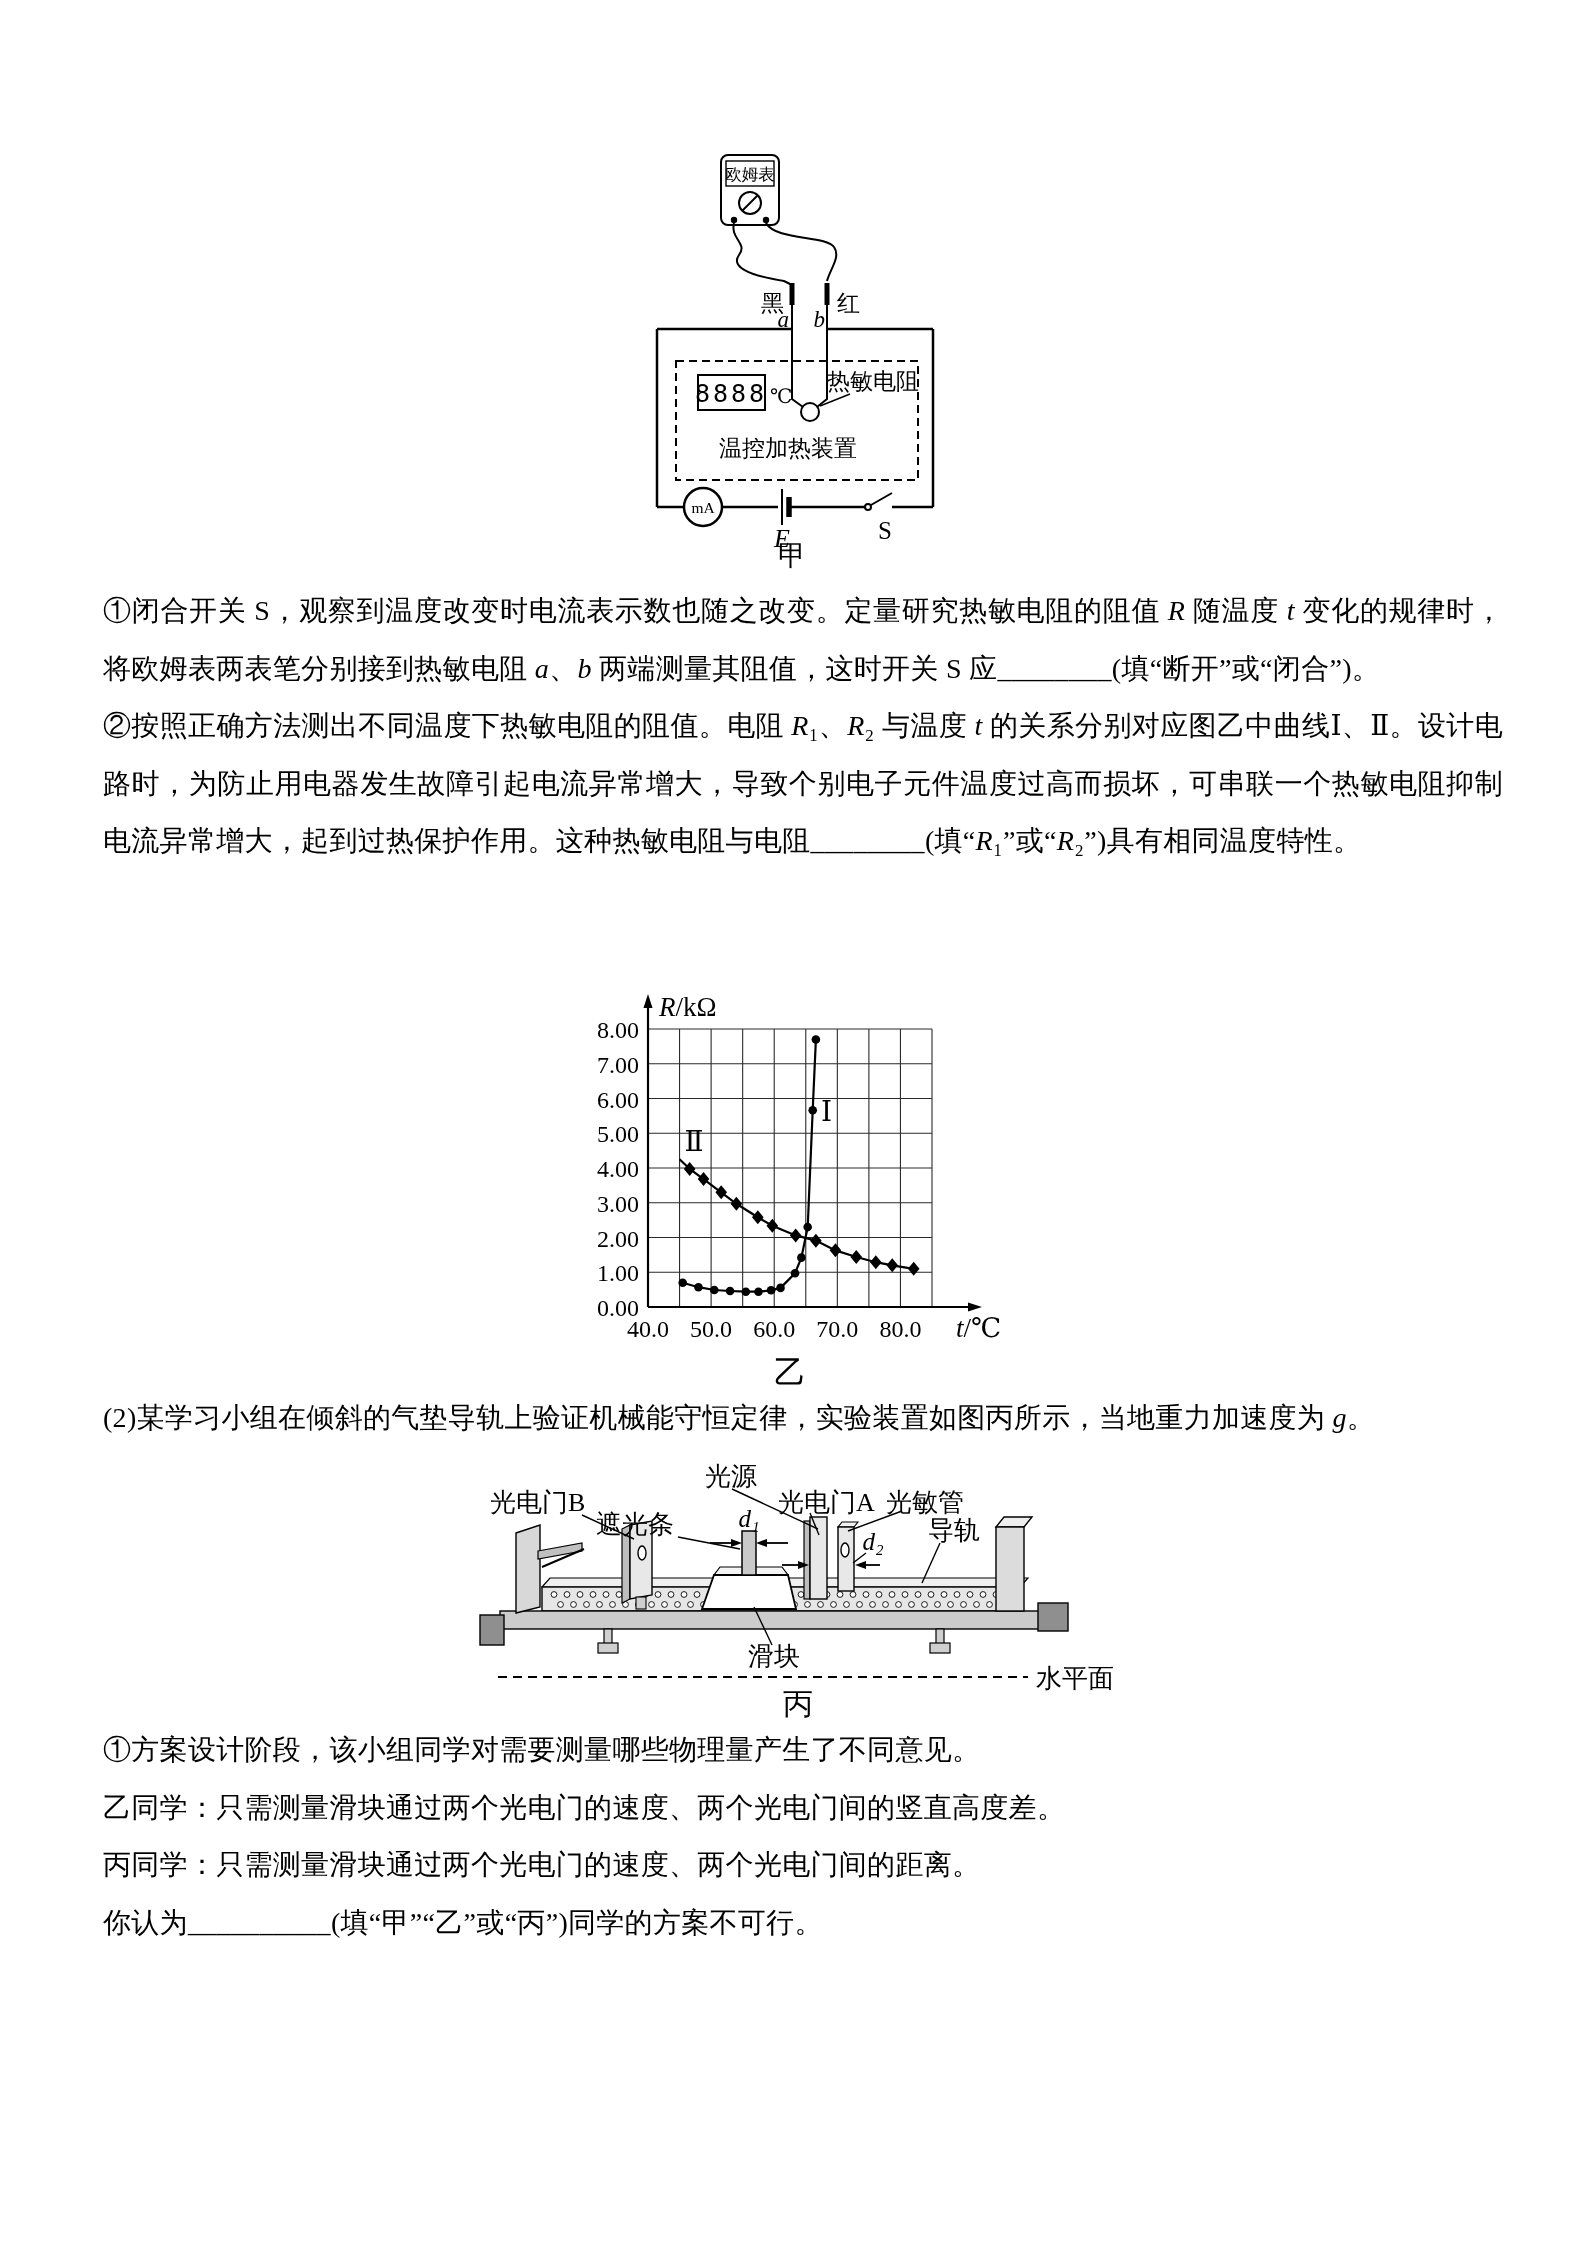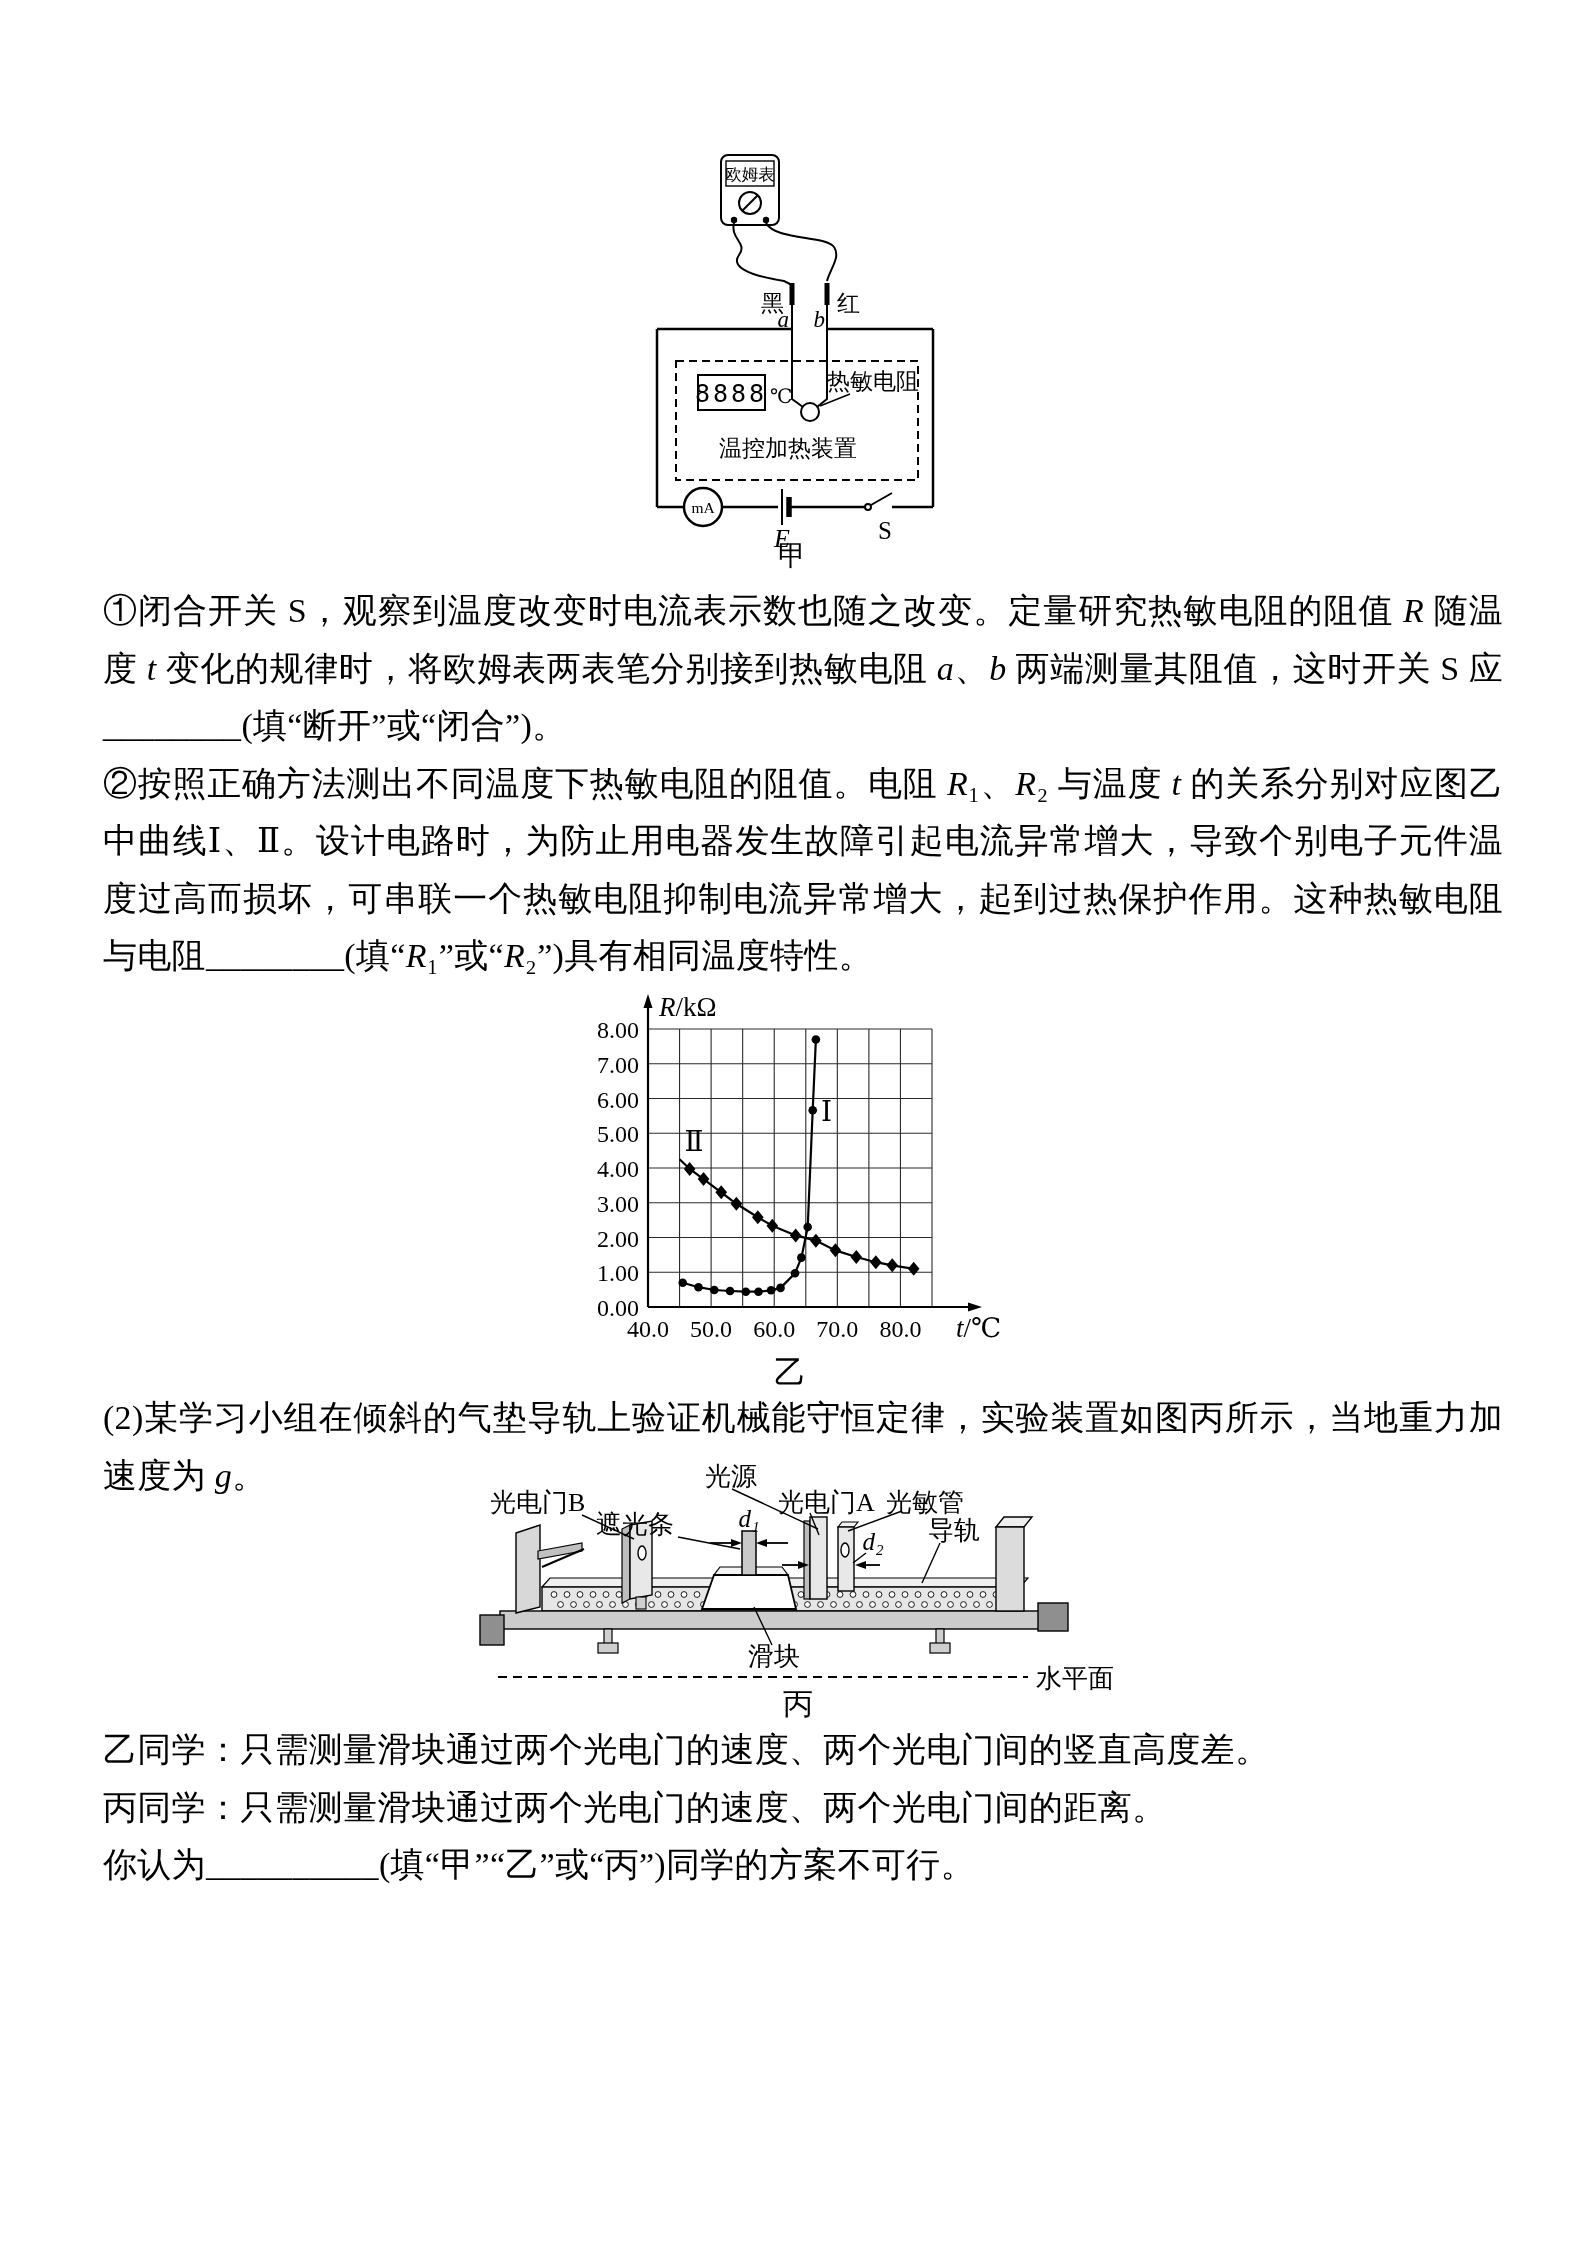--- a/index.html
+++ b/index.html
@@ -1,18 +1,18 @@
 <!DOCTYPE html>
 <html><head>
 <meta charset="utf-8">
 <style>
   html,body{margin:0;padding:0;background:#ffffff;}
   .page{position:relative;width:1587px;height:2245px;background:#ffffff;overflow:hidden;
         font-family:"Liberation Serif","DejaVu Serif",serif;color:#000;margin-top:37px;}
-  .textblock{position:absolute;font-size:34px;line-height:57.5px;text-align:justify;letter-spacing:.3px;}
+  .textblock{position:absolute;font-size:28px;line-height:57.5px;text-align:justify;letter-spacing:.3px;}
   .textblock p{margin:0;}
   .it{font-style:italic;font-family:"Liberation Serif","DejaVu Serif",serif;}
   .fig{position:absolute;}
   svg text{font-family:"Liberation Serif","DejaVu Serif",serif;fill:#000;}
   svg .lbl{font-size:23px;}
   svg .lbl26{font-size:26px;}
   svg .cap{font-size:28px;}
   svg .seg7{font-family:"DejaVu Sans Mono",monospace;font-size:25px;letter-spacing:3px;}
   .grid{stroke:#2a2a2a;stroke-width:1.1;}
   .axis{stroke:#000;stroke-width:2.2;}
@@ -332,18 +332,19 @@
     <text class="it" x="419" y="80" text-anchor="middle" style="font-size:25px">d₁</text>
     <text class="it" x="543" y="103" text-anchor="middle" style="font-size:25px">d₂</text>
     <text class="lbl26" x="444" y="218" text-anchor="middle">滑块</text>
 
     <line x1="168" y1="230" x2="698" y2="230" stroke="#000" stroke-width="2" stroke-dasharray="9 6"></line>
     <text class="lbl26" x="706" y="240">水平面</text>
     <text x="468" y="267" text-anchor="middle" style="font-size:30px">丙</text>
   </svg>
 
   <div class="textblock" style="left:103px;top:1684px;width:1400px;">
+    <p><span>①方案设计阶段，该小组同学对需要测量哪些物理量产生了不同意见。</span></p>
     <p><span>乙同学：只需测量滑块通过两个光电门的速度、两个光电门间的竖直高度差。</span></p>
     <p><span>丙同学：只需测量滑块通过两个光电门的速度、两个光电门间的距离。</span></p>
     <p><span>你认为__________(填“甲”“乙”或“丙”)同学的方案不可行。</span></p>
   </div>
 
 </div>
 
 </body></html>

